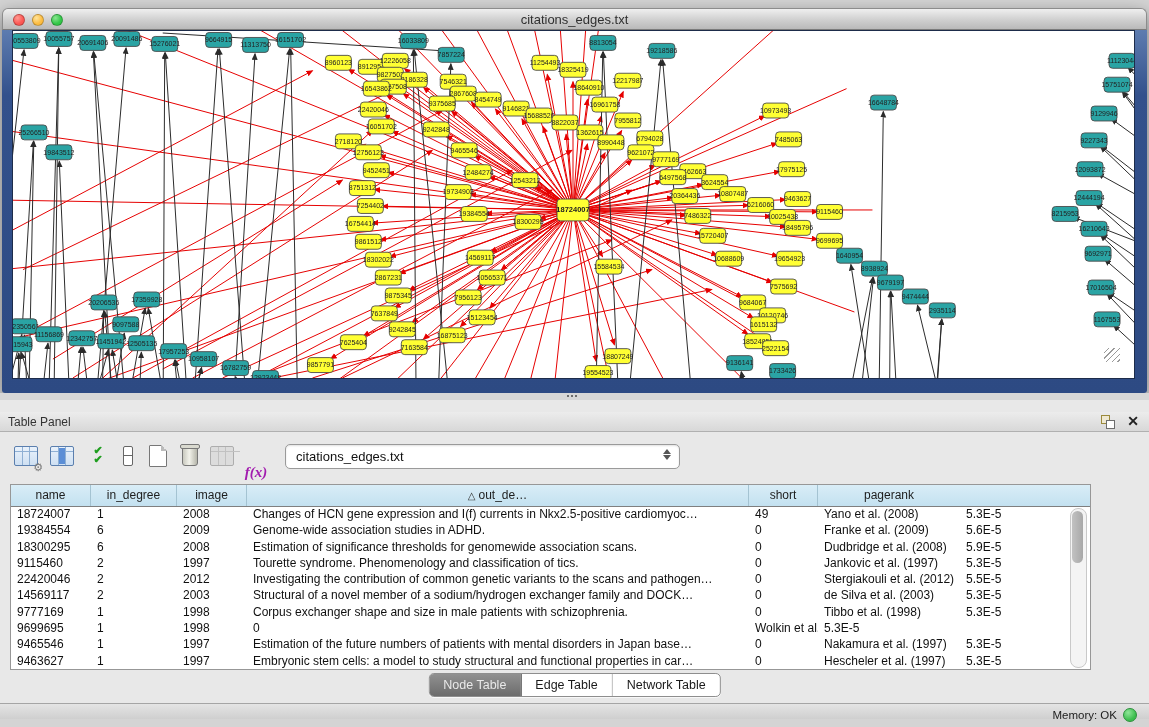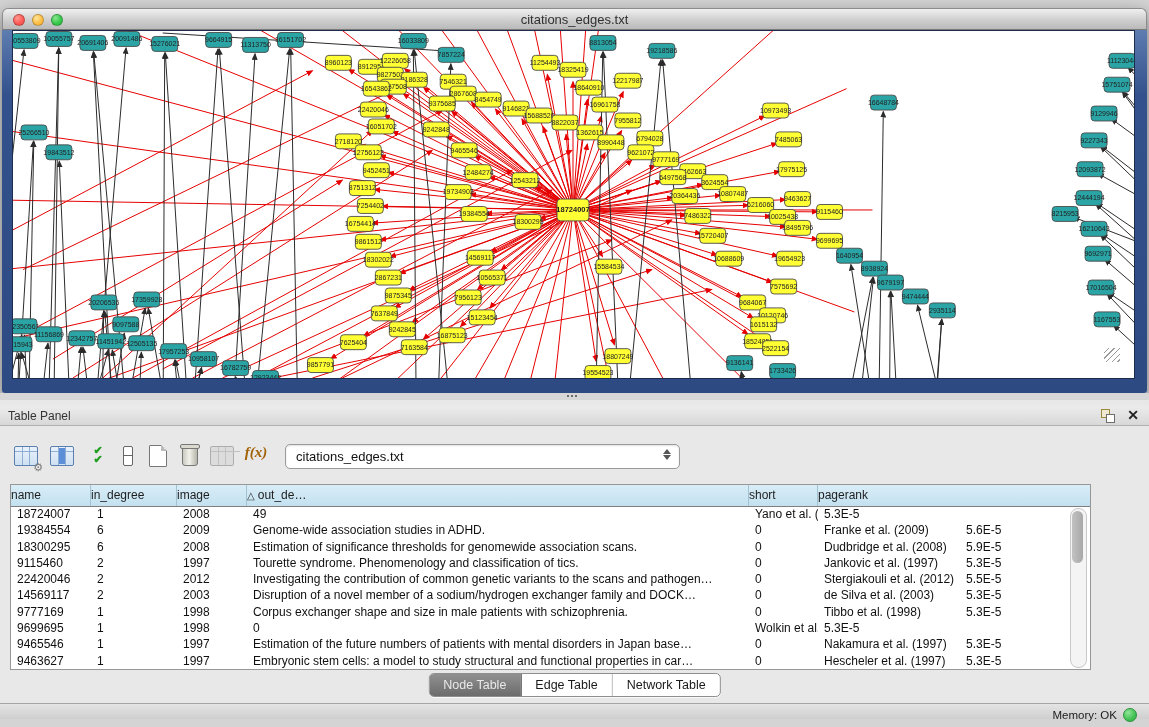--- a/index.html
+++ b/index.html
@@ -27,21 +27,21 @@
       background:#fff;border:1px solid #1d2c4a;box-sizing:border-box;overflow:hidden;}
   svg.graph{display:block;width:100%;height:100%;}
   .grip{position:absolute;right:14px;bottom:16px;width:16px;height:14px;
       background:repeating-linear-gradient(135deg,transparent 0 3px,#9a9a9a 3px 4px);}
   
   .splitter{position:absolute;left:0;top:393px;width:1149px;height:7px;background:#d7d7d7;}
   .splitter .handle{position:absolute;left:566px;top:1px;width:12px;height:5px;
       background:radial-gradient(circle,#6d6d6d 1px,transparent 1.4px) 0 0/4px 4px;}
   
   .table-panel{position:absolute;left:0;top:400px;width:1149px;height:303px;background:#e8e8e8;}
-  .tp-header{position:absolute;left:0;top:6px;right:0;height:19px;
+  .tp-header{position:absolute;left:0;top:12px;right:0;height:19px;
       background:linear-gradient(#ececec,#d8d8d8);border-bottom:1px solid #b0b0b0;}
   .tp-title{position:absolute;left:8px;top:3px;font-size:12px;color:#333;}
   .tp-float{position:absolute;right:34px;top:3px;width:14px;height:13px;}
   .tp-float .sq1{position:absolute;left:0;top:0;width:7px;height:7px;border:1px solid #9b8a3c;background:#efe9d2;}
   .tp-float .sq2{position:absolute;left:5px;top:5px;width:7px;height:7px;border:1px solid #6d6d6d;background:#fff;}
   .tp-close{position:absolute;right:10px;top:1px;font-size:14px;font-weight:bold;color:#222;cursor:default;}
   
   .toolbar{position:absolute;left:0;top:20px;right:0;height:62px;}
   .tbtn{position:absolute;top:22px;width:28px;height:28px;text-align:center;}
   .icon-grid{width:22px;height:18px;margin:4px auto 0;border:1px solid #5b7fae;border-radius:2px;
@@ -54,35 +54,35 @@
   .rowsic{width:8px;height:18px;margin:4px auto 0;border:1px solid #666;border-radius:2px;background:#fff;position:relative;}
   .rowsic:before{content:"";position:absolute;left:0;right:0;top:8px;height:1px;background:#666;}
   .page{width:16px;height:20px;margin:3px auto 0;background:#fff;border:1px solid #777;border-radius:1px;position:relative;}
   .page:before{content:"";position:absolute;right:-1px;top:-1px;width:6px;height:6px;
       background:linear-gradient(225deg,#e8e8e8 50%,#bbb 50%);}
   .trash{width:14px;height:17px;margin:5px auto 0;background:linear-gradient(90deg,#c9c9bf,#f2f2ea 45%,#b5b5aa);
       border:1px solid #777;border-radius:2px 2px 3px 3px;position:relative;}
   .trash:before{content:"";position:absolute;left:-3px;top:-4px;right:-3px;height:3px;background:#d9d9cf;border:1px solid #777;border-radius:2px;}
   .icon-grid.gray{border-color:#9a9a9a;background:#d9d9d9;opacity:.75;}
   .icon-grid.gray:before,.icon-grid.gray:after{background:#b5b5b5;box-shadow:7px 0 0 #b5b5b5;}
-  .fx{font-family:"Liberation Serif",serif;font-style:italic;font-weight:bold;font-size:15px;color:#a16207;margin-top:2px;}
+  .fx{font-family:"Liberation Serif",serif;font-style:italic;font-weight:bold;font-size:15px;color:#a21caf;margin-top:22px;}
   .combo{position:absolute;left:285px;top:24px;width:393px;height:23px;background:#fff;
       border:1px solid #9a9a9a;border-radius:5px;box-shadow:inset 0 1px 2px rgba(0,0,0,.12);}
   .combo-text{position:absolute;left:10px;top:4px;font-size:13px;color:#111;}
   .combo-arrows{position:absolute;right:8px;top:4px;display:flex;flex-direction:column;gap:1px;}
   .combo-arrows i{width:0;height:0;border-left:4px solid transparent;border-right:4px solid transparent;}
   .combo-arrows .up{border-bottom:5px solid #555;}
   .combo-arrows .dn{border-top:5px solid #555;}
   
   .tablewrap{position:absolute;left:10px;top:84px;width:1081px;height:186px;
       background:#fff;border:1px solid #979797;box-sizing:border-box;}
   .thead{display:grid;grid-template-columns:80px 86px 70px 502px 69px 142px 83px;
       height:21px;line-height:21px;background:linear-gradient(#d9edf7,#c3e1f0);
       border-bottom:1px solid #7f7f7f;font-size:12px;color:#1d1d1d;}
-  .thcell{text-align:left;border-right:1px solid #a4c3d2;overflow:hidden;white-space:nowrap;}
+  .thcell{text-align:center;border-right:1px solid #a4c3d2;overflow:hidden;white-space:nowrap;}
   .sorttri{font-size:10px;color:#333;margin-right:3px;}
   .rows{position:absolute;left:0;top:21px;right:0;bottom:0;overflow:hidden;}
   .trow{display:grid;grid-template-columns:80px 86px 70px 502px 69px 142px 83px;
       height:16.3px;line-height:16.3px;font-size:12px;color:#101010;}
   .tcell{padding-left:6px;overflow:hidden;white-space:nowrap;}
   .scrollbar{position:absolute;right:3px;top:23px;width:15px;height:158px;
       background:#f4f4f4;border:1px solid #c9c9c9;border-radius:8px;}
   .thumb{position:absolute;left:1px;top:2px;width:11px;height:52px;border-radius:6px;
       background:linear-gradient(90deg,#c2c2c2,#a8a8a8);}
   
@@ -644,20 +644,21 @@
       <div class="thcell">image</div>
       <div class="thcell"><span class="sorttri">△</span><span>out_de…</span></div>
       <div class="thcell">short</div>
       <div class="thcell" style="border-right:none">pagerank</div>
     </div>
     <div class="rows" id="rows">
         <div class="trow">
           <div class="tcell">18724007</div>
           <div class="tcell">1</div>
           <div class="tcell">2008</div>
+          <div class="tcell">Changes of HCN gene expression and I(f) currents in Nkx2.5-positive cardiomyoc…</div>
           <div class="tcell">49</div>
           <div class="tcell">Yano et al. (2008)</div>
           <div class="tcell">5.3E-5</div>
         </div>
         <div class="trow">
           <div class="tcell">19384554</div>
           <div class="tcell">6</div>
           <div class="tcell">2009</div>
           <div class="tcell">Genome-wide association studies in ADHD.</div>
           <div class="tcell">0</div>
@@ -688,21 +689,21 @@
           <div class="tcell">2012</div>
           <div class="tcell">Investigating the contribution of common genetic variants to the scans and pathogen…</div>
           <div class="tcell">0</div>
           <div class="tcell">Stergiakouli et al. (2012)</div>
           <div class="tcell">5.5E-5</div>
         </div>
         <div class="trow">
           <div class="tcell">14569117</div>
           <div class="tcell">2</div>
           <div class="tcell">2003</div>
-          <div class="tcell">Disruption of a novel member of a sodium/hydrogen exchanger family and DOCK…</div>
+          <div class="tcell">Structural of a novel member of a sodium/hydrogen exchanger family and DOCK…</div>
           <div class="tcell">0</div>
           <div class="tcell">de Silva et al. (2003)</div>
           <div class="tcell">5.3E-5</div>
         </div>
         <div class="trow">
           <div class="tcell">9777169</div>
           <div class="tcell">1</div>
           <div class="tcell">1998</div>
           <div class="tcell">Corpus exchanger shape and size in male patients with schizophrenia.</div>
           <div class="tcell">0</div>

